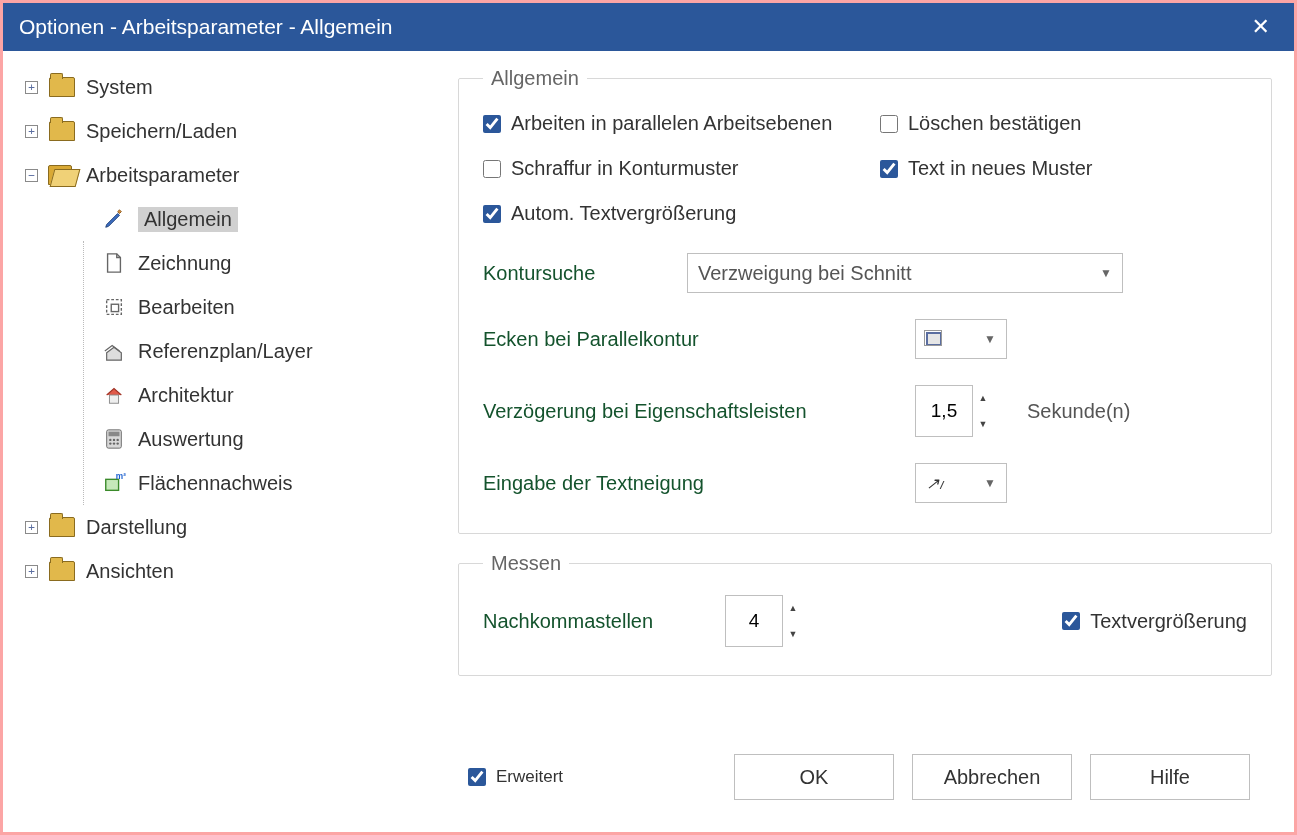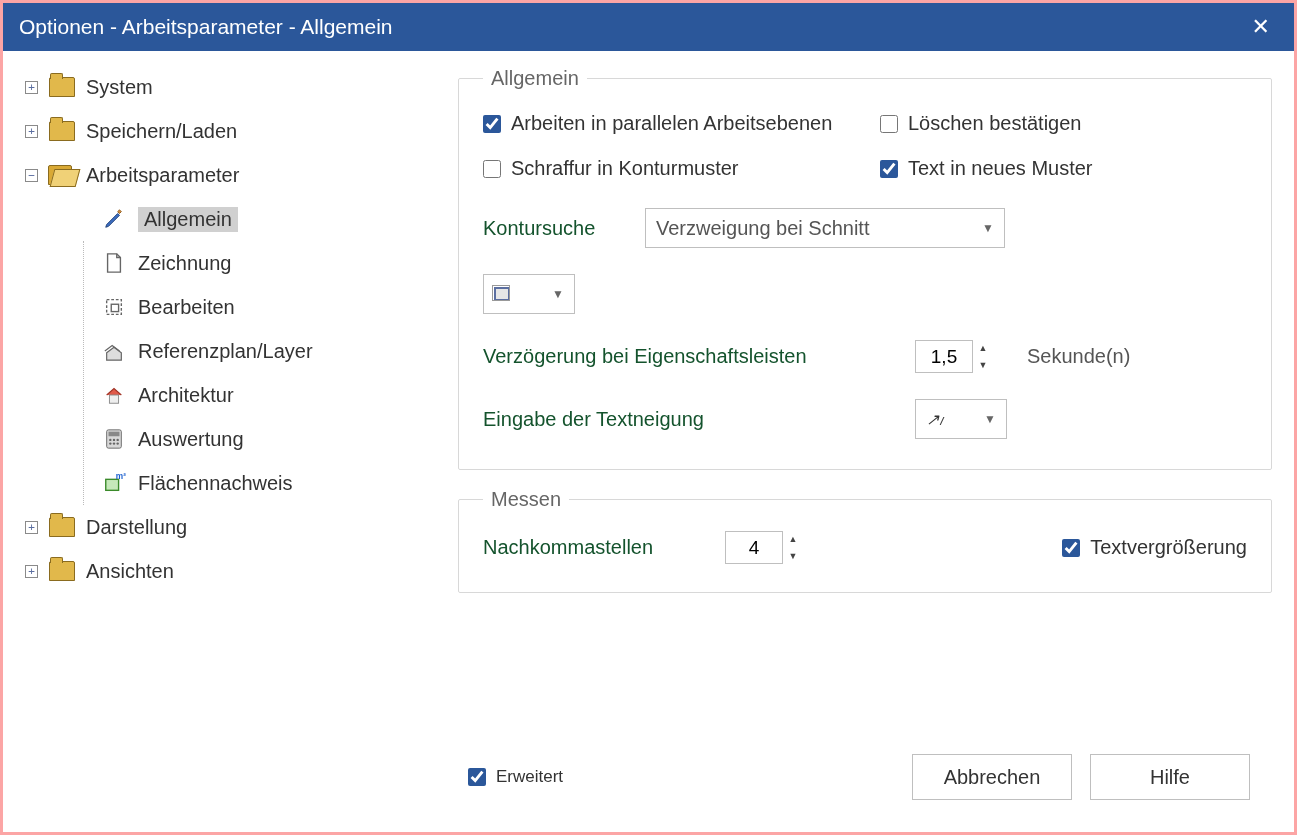--- a/index.html
+++ b/index.html
@@ -26,22 +26,22 @@
   fieldset { border:1px solid #d8d8d8; border-radius:2px; padding:16px 24px 24px 24px; margin:0 0 18px 0; font-size:20px; color:#555; }
   legend { font-size:20px; color:#666; padding:0 8px; }
   .check-grid { display:grid; grid-template-columns: 1fr 1fr; row-gap:22px; column-gap:30px; margin:6px 0 28px 0; }
   .chk { display:flex; align-items:center; gap:10px; }
   .chk input { width:18px; height:18px; accent-color:#2b579a; margin:0; }
   .chk label { color:#333; }
   .formrow { display:flex; align-items:center; margin:18px 0 26px 0; gap:22px; }
   .formrow .flabel { width:410px; color:#14532d; }
   .combo { height:40px; border:1px solid #bfbfbf; display:flex; align-items:center; padding:0 10px; background:#fff; gap:10px; min-width:80px; cursor:pointer; }
   .combo .caret { margin-left:auto; color:#666; font-size:12px; }
-  .combo.wide { width:360px; }
-  .spin { display:flex; align-items:stretch; height:33px; }
+  .combo.wide { width:436px;margin-left:42px; }
+  .spin { display:flex; align-items:stretch; height:52px; }
   .spin input { width:58px; border:1px solid #bfbfbf; text-align:center; font-size:19px; outline:none; }
   .spin .btns { display:flex; flex-direction:column; }
   .spin .btns div { width:20px; flex:1; display:flex; align-items:center; justify-content:center; font-size:9px; color:#444; cursor:pointer; }
   .spacer { flex:1; }
   .footer { display:flex; align-items:center; padding:10px 22px 22px 10px; gap:18px; }
   .footer .chk { margin-left:0; }
   .btn { width:160px; height:46px; border:1px solid #bfbfbf; background:#fff; font-size:20px; color:#333; display:flex; align-items:center; justify-content:center; cursor:pointer; }
   .sicon { width:26px; height:22px; }
   .mini-rect { width:16px; height:14px; border:2px solid #5b6ea0; background:#e6e6e6; position:relative; }
   .mini-rect::after { content:""; position:absolute; left:-4px; top:-4px; width:16px; height:14px; border:1px solid #999; }
@@ -182,31 +182,36 @@
             <label>Löschen bestätigen</label>
           </div>
           <div class="chk">
             <input type="checkbox" style="">
             <label>Schraffur in Konturmuster</label>
           </div>
           <div class="chk">
             <input type="checkbox" checked="" style="">
             <label>Text in neues Muster</label>
           </div>
+          <div class="chk" style="grid-column:1/3;">
+            <input type="checkbox" checked="" style="">
+            <label>Autom. Textvergrößerung</label>
+          </div>
         </div>
 
         <div class="formrow">
           <div class="flabel" style="width:140px;">Kontursuche</div>
           <div class="combo wide">
             <span>Verzweigung bei Schnitt</span>
             <span class="caret">▼</span>
           </div>
         </div>
 
         <div class="formrow">
+          <div class="flabel">Ecken bei Parallelkontur</div>
           <div class="combo" style="width:92px;">
             <div class="mini-rect"></div>
             <span class="caret">▼</span>
           </div>
         </div>
 
         <div class="formrow">
           <div class="flabel">Verzögerung bei Eigenschaftsleisten</div>
           <div class="spin">
             <input type="text" value="1,5" style="">
@@ -248,20 +253,23 @@
 
       <div class="spacer"></div>
 
       <div class="footer">
         <div class="chk">
           <input type="checkbox" checked="" style="">
           <label>Erweitert</label>
         </div>
         <div class="spacer"></div>
         <div class="btn">
+            <span>OK</span>
+          </div>
+        <div class="btn">
             <span>Abbrechen</span>
           </div>
         <div class="btn">
             <span>Hilfe</span>
           </div>
       </div>
     </div>
   </div>
 </div>
 

